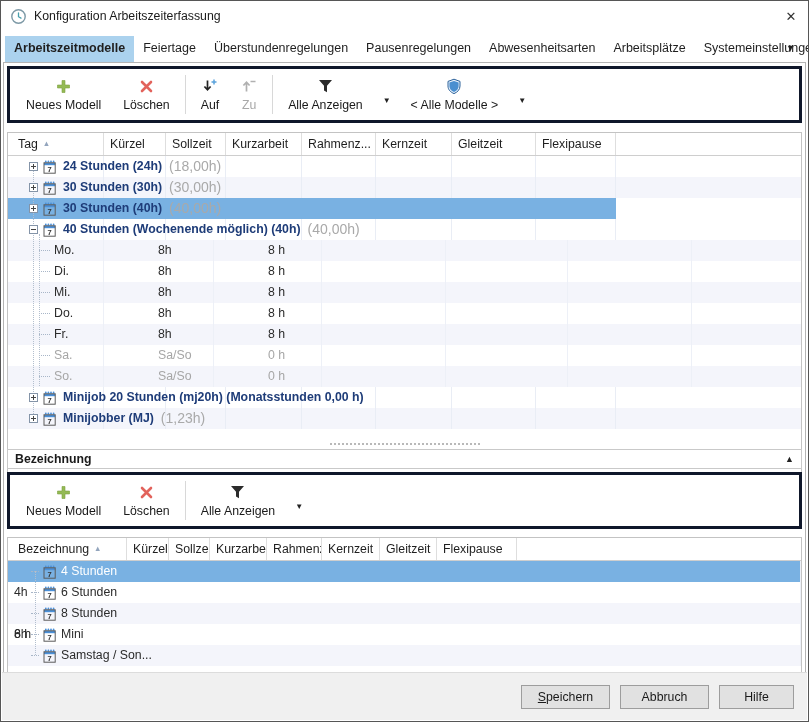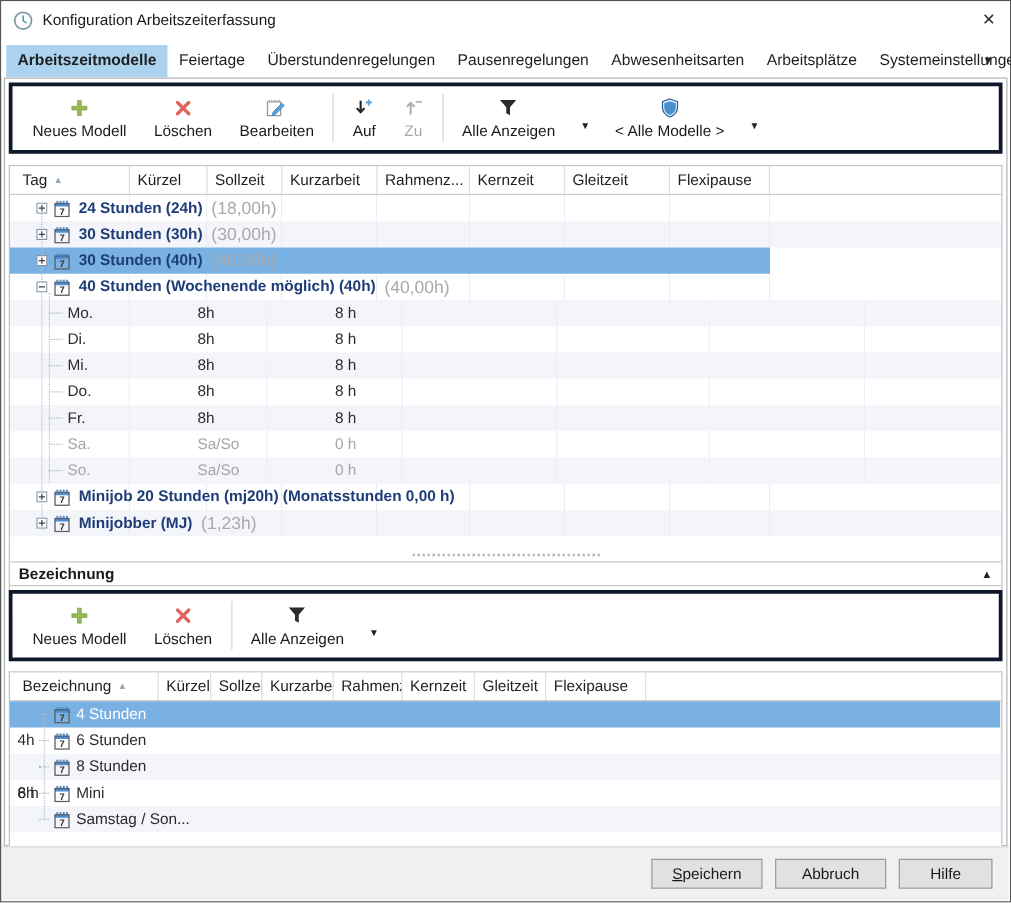--- a/index.html
+++ b/index.html
@@ -59,21 +59,21 @@
   .trow.muted .cell{color:#a6a6a6;}
   .fp-muted{color:#b4b4bc;}
   .vline{position:absolute;width:0;border-left:1px dotted #b3bfce;}
   
   .splitter{position:absolute;left:3px;right:3px;top:375px;height:11px;display:flex;align-items:center;justify-content:center;cursor:row-resize;}
   .grip{width:150px;border-top:2px dotted #b9b9b9;height:0;}
   .sec-head{position:absolute;left:3px;right:3px;top:386px;height:20px;border:1px solid #c9c9c9;background:#fff;display:flex;align-items:center;padding:0 7px;}
   .sec-head .sttl{flex:1;font-weight:bold;font-size:12.3px;color:#1a1a1a;}
   .sec-head .arr{font-size:9px;color:#222;cursor:default;}
   
-  .footer{position:absolute;left:1px;right:1px;bottom:1px;height:43px;background:#f0f0f0;border-top:1px solid #dcdcdc;display:flex;align-items:center;justify-content:flex-end;gap:10px;padding-right:13px;}
+  .footer{position:absolute;left:1px;right:1px;bottom:1px;height:48px;background:#f0f0f0;border-top:1px solid #dcdcdc;display:flex;align-items:center;justify-content:flex-end;gap:10px;padding-right:13px;}
   .btn{width:89px;height:24px;background:#e1e1e1;border:1px solid #9d9d9d;font-size:12.3px;color:#1a1a1a;text-align:center;line-height:21px;cursor:default;}
   .btn:last-child{width:75px;}
   .btn u{text-decoration:underline;}
 </style>
 </head>
 <body>
 
 <div class="dialog">
 
   <div class="titlebar">
@@ -111,30 +111,20 @@
           <span class="lbl">Neues Modell</span>
         </div>
         <div class="tb-btn">
           <span class="ic">
             <svg width="15" height="15" viewBox="0 0 15 15">
               <path d="M3 3L12 12M12 3L3 12" stroke="#e2635c" stroke-width="2.6" stroke-linecap="round"></path>
             </svg>
           </span>
           <span class="lbl">Löschen</span>
         </div>
-        <div class="tb-btn">
-          <span class="ic">
-            <svg width="18" height="17" viewBox="0 0 18 17">
-              <rect x="2" y="3.5" width="10.5" height="11" fill="#ffffff" stroke="#9a9a9a"></rect>
-              <path d="M3.5 3.5v-1.6M5.5 3.5v-1.6M7.5 3.5v-1.6M9.5 3.5v-1.6M11.5 3.5v-1.6" stroke="#9a9a9a" stroke-width="0.8"></path>
-              <path d="M6.5 11.5l7-7 1.9 1.9-7 7-2.7.8z" fill="#5aa2dc" stroke="#3a7bb5" stroke-width="0.6"></path>
-            </svg>
-          </span>
-          <span class="lbl">Bearbeiten</span>
-        </div>
         <div class="tb-sep"></div>
         <div class="tb-btn">
           <span class="ic">
             <svg width="16" height="16" viewBox="0 0 16 16">
               <path d="M5.5 2.5v9M2.4 8.5l3.1 3.3 3.1-3.3" fill="none" stroke="#222222" stroke-width="1.7"></path>
               <path d="M12 1.5v5M9.5 4h5" stroke="#5aa2dc" stroke-width="1.5"></path>
             </svg>
           </span>
           <span class="lbl">Auf</span>
         </div>

